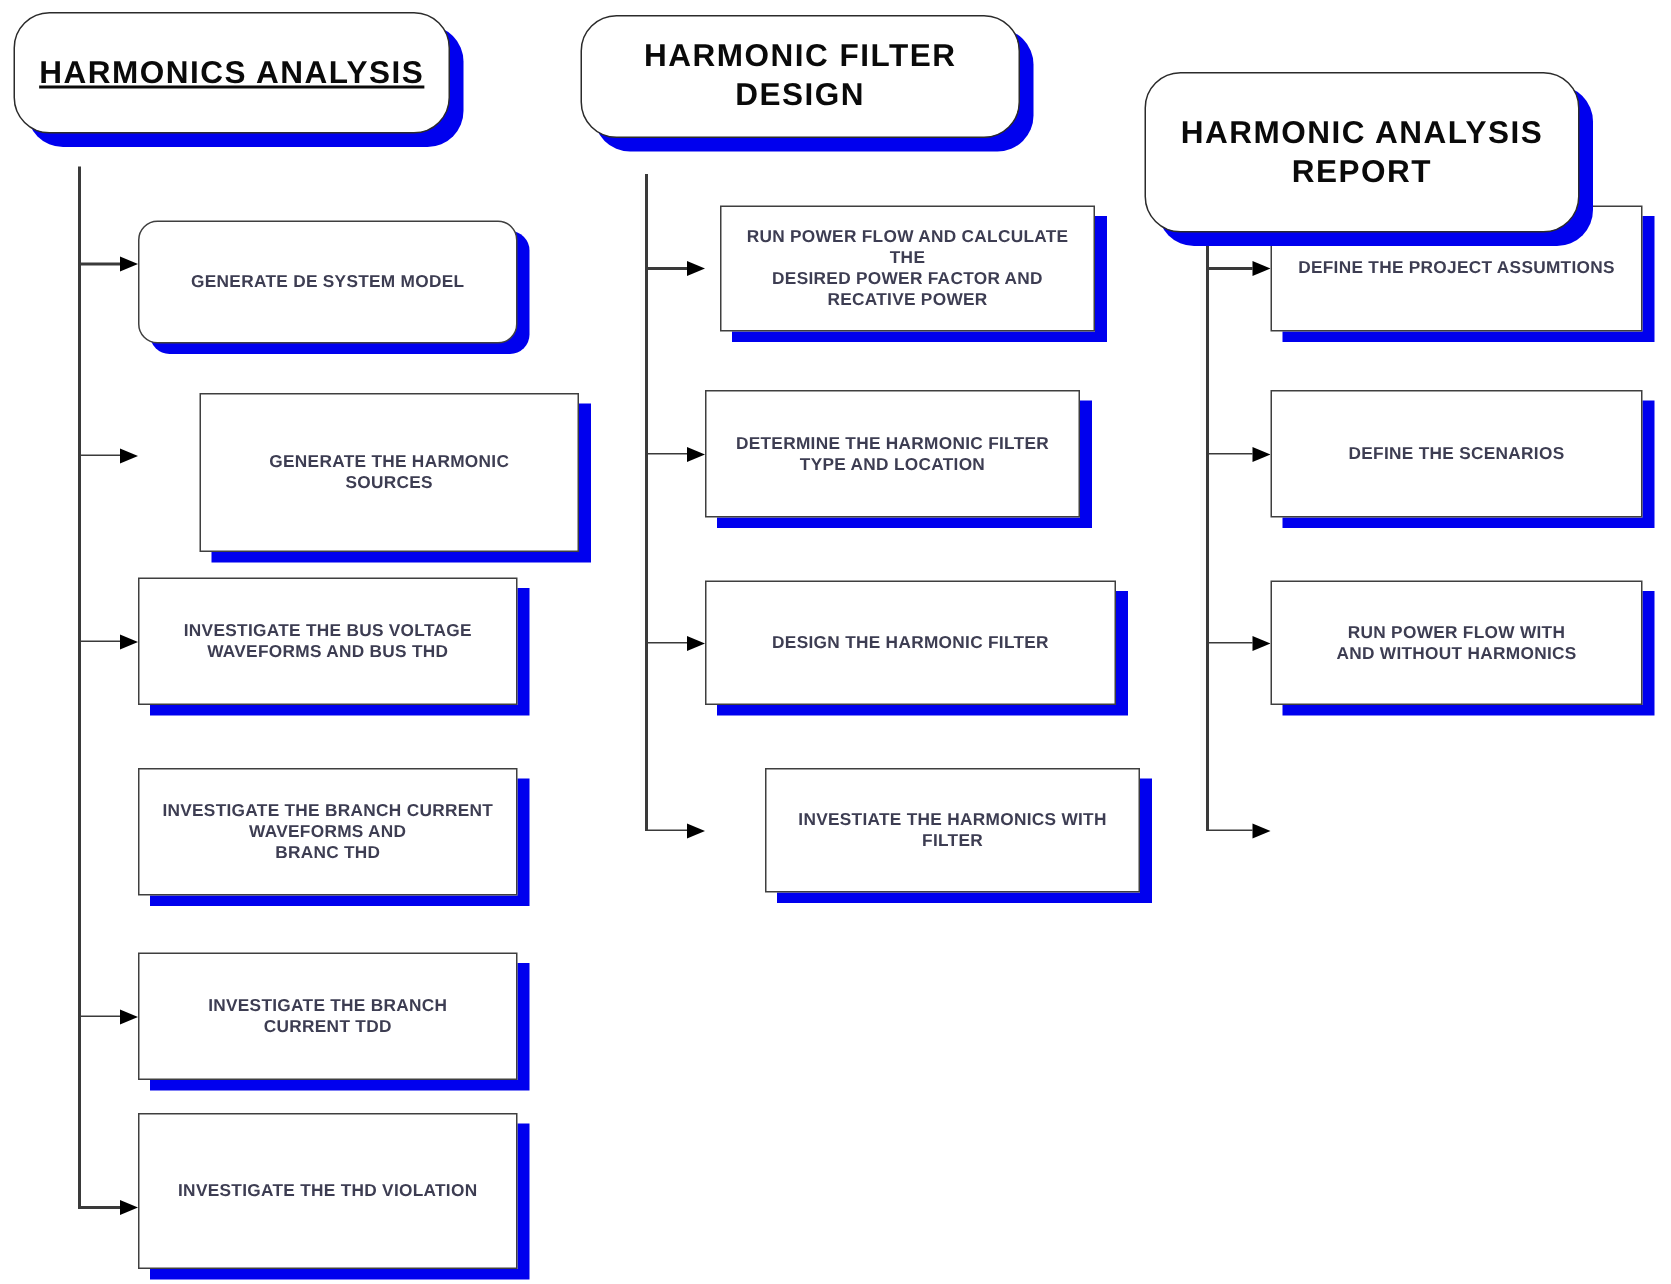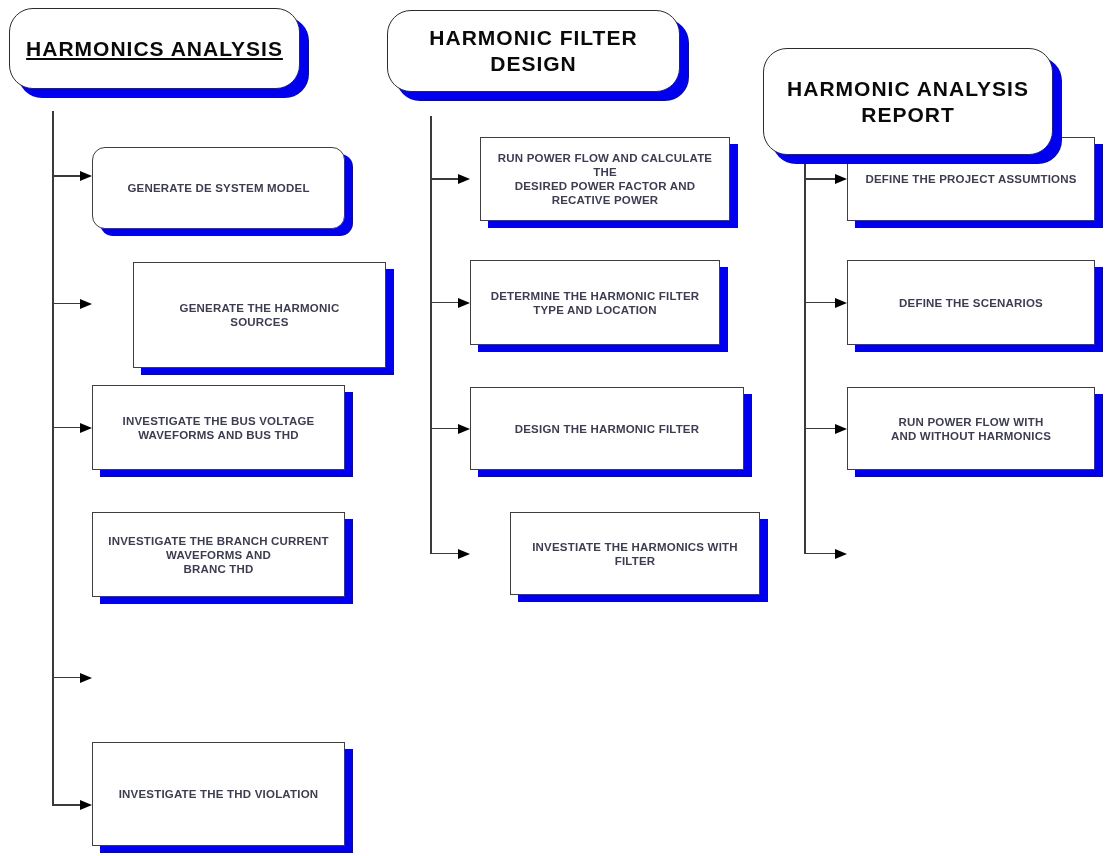--- a/index.html
+++ b/index.html
@@ -92,20 +92,22 @@
     <div class="arrowhead" style="left: 80px; top: 800px;"></div>
     <div class="hdr" style="left: 9px; top: 8px; width: 291px; height: 81px; text-decoration: underline;">HARMONICS ANALYSIS</div>
     <div class="box" style="left: 92px; top: 147px; width: 253px; height: 82px; border-radius: 13px;">GENERATE DE SYSTEM MODEL</div>
     <div class="box" style="left: 92px; top: 262px; width: 253px; height: 106px; margin-left: 41px;">GENERATE THE HARMONIC
 SOURCES</div>
     <div class="box" style="left: 92px; top: 385px; width: 253px; height: 85px;">INVESTIGATE THE BUS VOLTAGE
 WAVEFORMS AND BUS THD</div>
     <div class="box" style="left: 92px; top: 512px; width: 253px; height: 85px;">INVESTIGATE THE BRANCH CURRENT
 WAVEFORMS AND
 BRANC THD</div>
+    <div class="box" style="left: 92px; top: 635px; width: 253px; height: 85px;">INVESTIGATE THE BRANCH
+CURRENT TDD</div>
     <div class="box" style="left: 92px; top: 742px; width: 253px; height: 104px;">INVESTIGATE THE THD VIOLATION</div>
     <div class="trunk" style="left: 430px; top: 116px; height: 438.25px;"></div>
     <div class="branch" style="left: 430px; top: 178.25px; width: 28px;"></div>
     <div class="arrowhead" style="left: 458px; top: 174px;"></div>
     <div class="branch" style="left: 430px; top: 301.75px; width: 28px;"></div>
     <div class="arrowhead" style="left: 458px; top: 297.5px;"></div>
     <div class="branch" style="left: 430px; top: 427.75px; width: 28px;"></div>
     <div class="arrowhead" style="left: 458px; top: 423.5px;"></div>
     <div class="branch" style="left: 430px; top: 552.75px; width: 28px;"></div>
     <div class="arrowhead" style="left: 458px; top: 548.5px;"></div>

